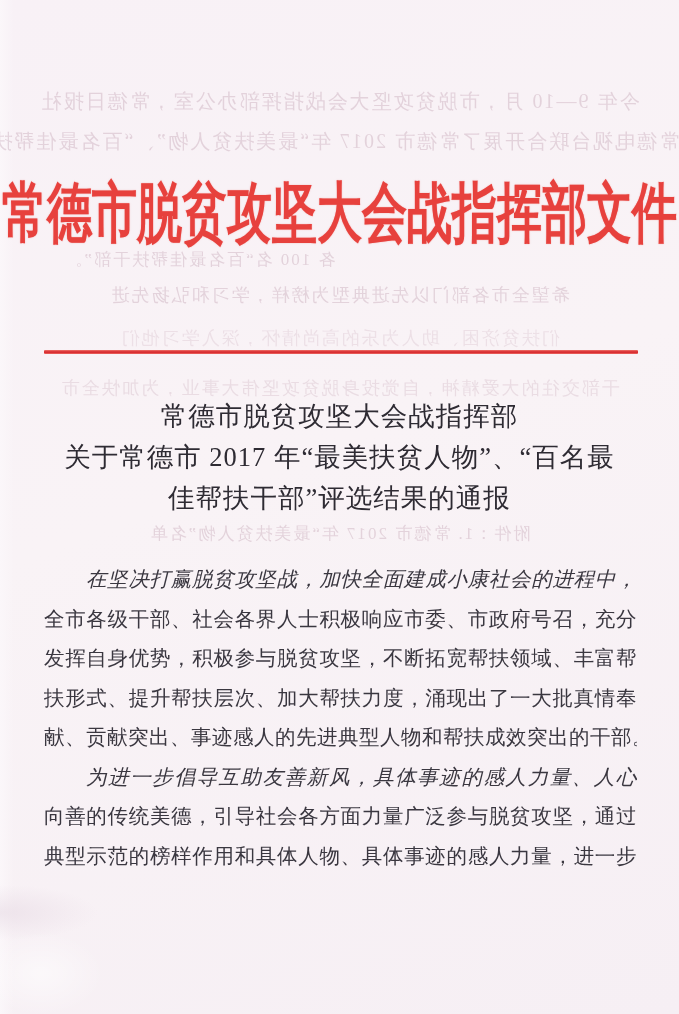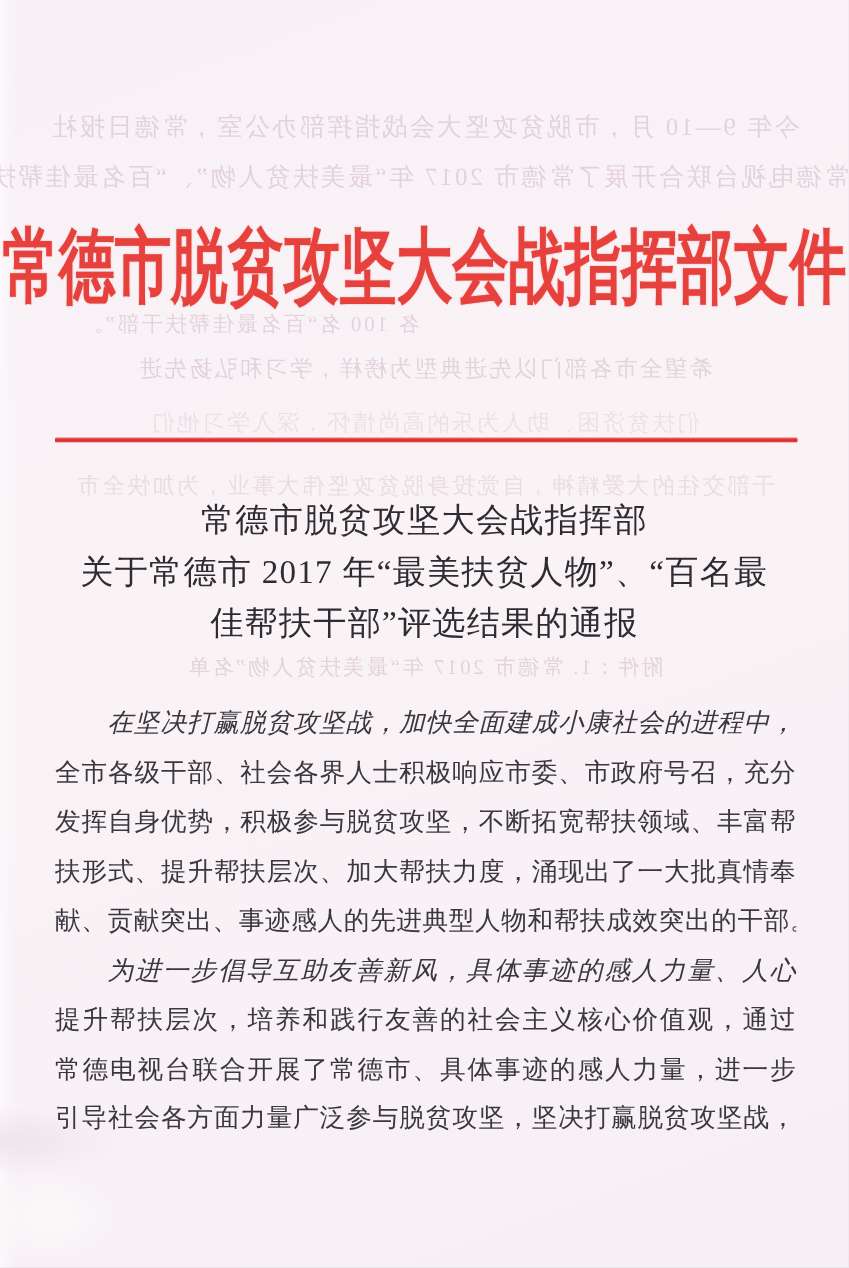--- a/index.html
+++ b/index.html
@@ -121,19 +121,18 @@
   <div class="body-text">
     <div>
       <div class="body-line indent">在坚决打赢脱贫攻坚战，加快全面建成小康社会的进程中，</div>
       <div class="body-line">全市各级干部、社会各界人士积极响应市委、市政府号召，充分</div>
       <div class="body-line">发挥自身优势，积极参与脱贫攻坚，不断拓宽帮扶领域、丰富帮</div>
       <div class="body-line">扶形式、提升帮扶层次、加大帮扶力度，涌现出了一大批真情奉</div>
       <div class="body-line">献、贡献突出、事迹感人的先进典型人物和帮扶成效突出的干部。</div>
     </div>
     <div>
       <div class="body-line indent">为进一步倡导互助友善新风，具体事迹的感人力量、人心</div>
-      <div class="body-line">提升帮扶层次，培养和践行友善的社会主义核心价值观，通过</div>
-      <div class="body-line">常德电视台联合开展了常德市、具体事迹的感人力量，进一步</div>
-      <div class="body-line">引导社会各方面力量广泛参与脱贫攻坚，坚决打赢脱贫攻坚战，</div>
+      <div class="body-line">向善的传统美德，引导社会各方面力量广泛参与脱贫攻坚，通过</div>
+      <div class="body-line">典型示范的榜样作用和具体人物、具体事迹的感人力量，进一步</div>
     </div>
   </div>
 
 </div>
 
 </body></html>

